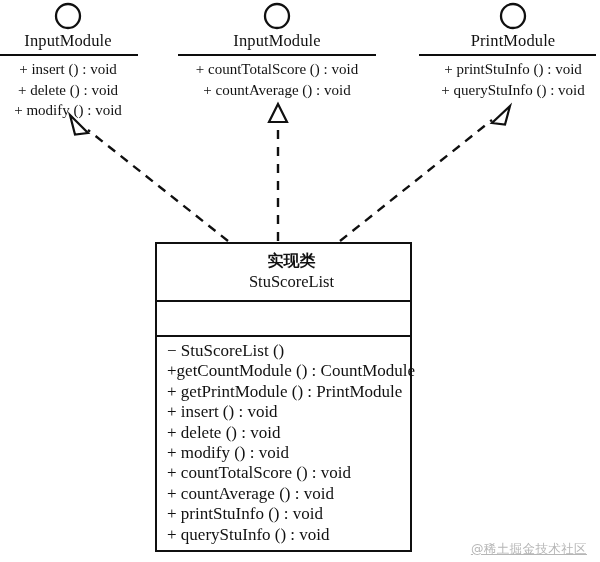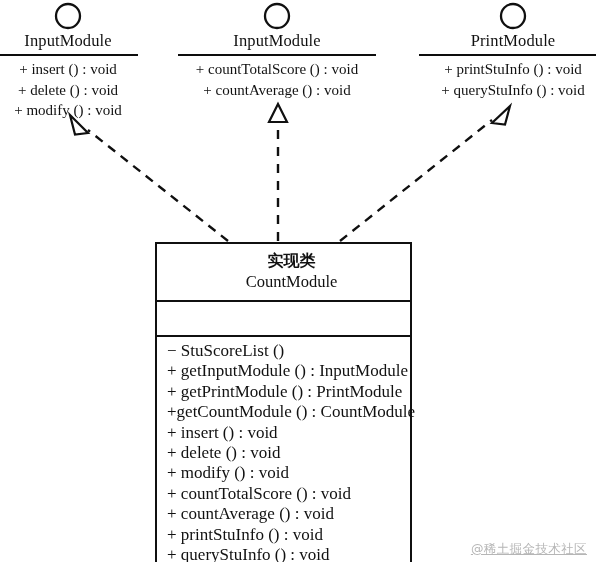--- a/index.html
+++ b/index.html
@@ -165,28 +165,27 @@
     <div class="iface-sep"></div>
     <div class="iface-ops">
       <div class="op">+ printStuInfo () : void</div>
       <div class="op">+ queryStuInfo () : void</div>
     </div>
   </div>
 
   <div id="impl-class">
     <div class="cmp-header">
       <div class="cls-stereotype">实现类</div>
-      <div class="cls-name">CountModule</div>
+      <div class="cls-name">StuScoreList</div>
     </div>
     <div class="cmp-attrs"></div>
     <div class="cmp-ops">
       <div class="op">− StuScoreList ()</div>
-      <div class="op">+ getInputModule () : InputModule</div>
+      <div class="op">+getCountModule () : CountModule</div>
       <div class="op">+ getPrintModule () : PrintModule</div>
-      <div class="op">+getCountModule () : CountModule</div>
       <div class="op">+ insert () : void</div>
       <div class="op">+ delete () : void</div>
       <div class="op">+ modify () : void</div>
       <div class="op">+ countTotalScore () : void</div>
       <div class="op">+ countAverage () : void</div>
       <div class="op">+ printStuInfo () : void</div>
       <div class="op">+ queryStuInfo () : void</div>
     </div>
   </div>
 

